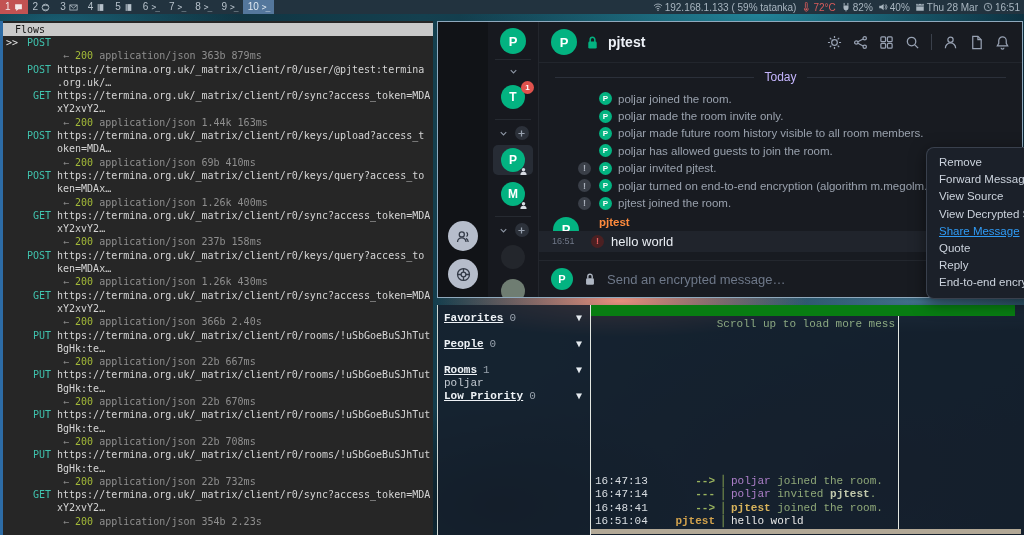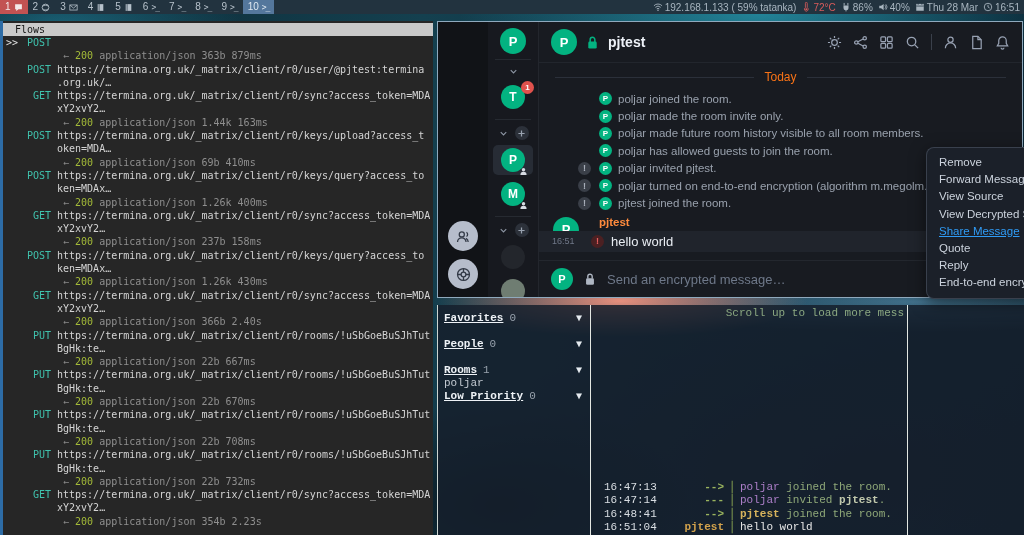--- a/index.html
+++ b/index.html
@@ -73,21 +73,21 @@
   .room-header{height:40px;display:flex;align-items:center;gap:8px;padding:0 12px;
     border-bottom:1px solid #22262d;flex-shrink:0;}
   .room-name{font-weight:bold;font-size:14px;color:#eef2f8;}
   .lock-badge{color:#03b381;display:flex;}
   .lock-badge svg{width:15px;height:15px;}
   .header-icons{margin-left:auto;display:flex;align-items:center;gap:11px;color:#98a2b3;}
   .hdr-btn{background:none;border:none;color:#98a2b3;padding:0;display:flex;cursor:pointer;}
   .hdr-btn svg{width:15px;height:15px;}
   .hdr-divider{width:1px;height:16px;background:#3a404b;}
   .timeline{flex:1;overflow:hidden;padding-top:5px;}
-  .day-divider{display:flex;align-items:center;gap:10px;color:#f97316;font-size:12px;margin:2px 16px 6px;}
+  .day-divider{display:flex;align-items:center;gap:10px;color:#c4b5fd;font-size:12px;margin:2px 16px 6px;}
   .dd-line{flex:1;height:1px;background:#2b303a;}
   .event{display:flex;align-items:center;gap:6px;padding-left:60px;height:17.4px;font-size:11.5px;
     color:#99a1ad;position:relative;}
   .ev-av{width:13px;height:13px;font-size:8px;}
   .shield{position:absolute;left:39px;width:13px;height:13px;border-radius:50%;background:#3a3f48;
     color:#a7adb8;font-size:9px;font-weight:bold;display:flex;align-items:center;justify-content:center;}
   .msg-block{margin-top:4px;position:relative;padding-left:60px;}
   .msg-avatar{position:absolute;left:14px;top:1px;}
   .msg-sender{color:#ff8b3d;font-size:11.5px;font-weight:bold;margin-bottom:3px;}
   .msg-row{background:#20242c;display:flex;align-items:center;height:21px;margin-left:-60px;
@@ -116,21 +116,21 @@
   
   .gomuks{left:437px;top:305px;width:587px;height:230px;background:rgba(22,32,44,.86);
     border-left:1px solid #cdd4d0;display:flex;font-family:Liberation Mono, monospace;
     font-size:11px;color:#dfe5ea;overflow:hidden;}
   .g-sidebar{width:152px;padding:7px 6px 0;flex-shrink:0;box-sizing:border-box;}
   .g-sec{height:26px;position:relative;line-height:13px;}
   .g-label{font-weight:bold;text-decoration:underline;color:#eef2f6;}
   .g-count{color:#98a2ad;margin-left:6px;}
   .g-arrow{position:absolute;right:2px;top:0;color:#e6ebf0;font-size:10px;}
   .g-item{color:#c3cad2;line-height:13px;}
-  .g-chat{flex:1;display:flex;flex-direction:row;border-left:1px solid #e3e7e2;min-width:0;}
+  .g-chat{flex:1;display:flex;flex-direction:column;border-left:1px solid #e3e7e2;min-width:0;}
   .g-greenbar{height:11px;background:#087d12;margin-right:9px;flex-shrink:0;}
   .g-body{flex:1;display:flex;min-height:0;}
   .g-logcol{width:308px;border-right:1px solid #e3e7e2;display:flex;flex-direction:column;box-sizing:border-box;}
   .g-notice{text-align:right;color:#8ba881;padding:2px 3px 0 0;}
   .g-log{margin-top:auto;padding-bottom:1px;}
   .g-row{display:flex;line-height:13.2px;white-space:pre;}
   .g-time{width:64px;padding-left:4px;color:#d9dee3;flex-shrink:0;}
   .g-sender{width:56px;text-align:right;flex-shrink:0;font-weight:bold;}
   .g-bar{width:16px;text-align:center;color:#97b357;flex-shrink:0;}
   .g-msg{flex:1;overflow:hidden;}
@@ -229,21 +229,21 @@
           <span class="st-text" style="color: rgb(217, 91, 91);">72°C</span>
         </span>
         <span class="st-item">
           <span class="icon" style="color: rgb(169, 182, 192);">
             <svg viewBox="0 0 16 16">
               <path d="M5 1.5v4M11 1.5v4" stroke="currentColor" stroke-width="1.5" fill="none"></path>
               <path fill="currentColor" d="M4 5.5h8V9a4 4 0 01-8 0z"></path>
               <path d="M8 13v2" stroke="currentColor" stroke-width="1.5"></path>
             </svg>
           </span>
-          <span class="st-text" style="color: rgb(169, 182, 192);">86%</span>
+          <span class="st-text" style="color: rgb(169, 182, 192);">82%</span>
         </span>
         <span class="st-item">
           <span class="icon" style="color: rgb(169, 182, 192);">
             <svg viewBox="0 0 16 16">
               <path fill="currentColor" d="M2 6h3l4-3v10l-4-3H2z"></path>
               <path d="M11 5a4 4 0 010 6M12.5 3.5a6.5 6.5 0 010 9" fill="none" stroke="currentColor" stroke-width="1.2"></path>
             </svg>
           </span>
           <span class="st-text" style="color: rgb(169, 182, 192);">40%</span>
         </span>

